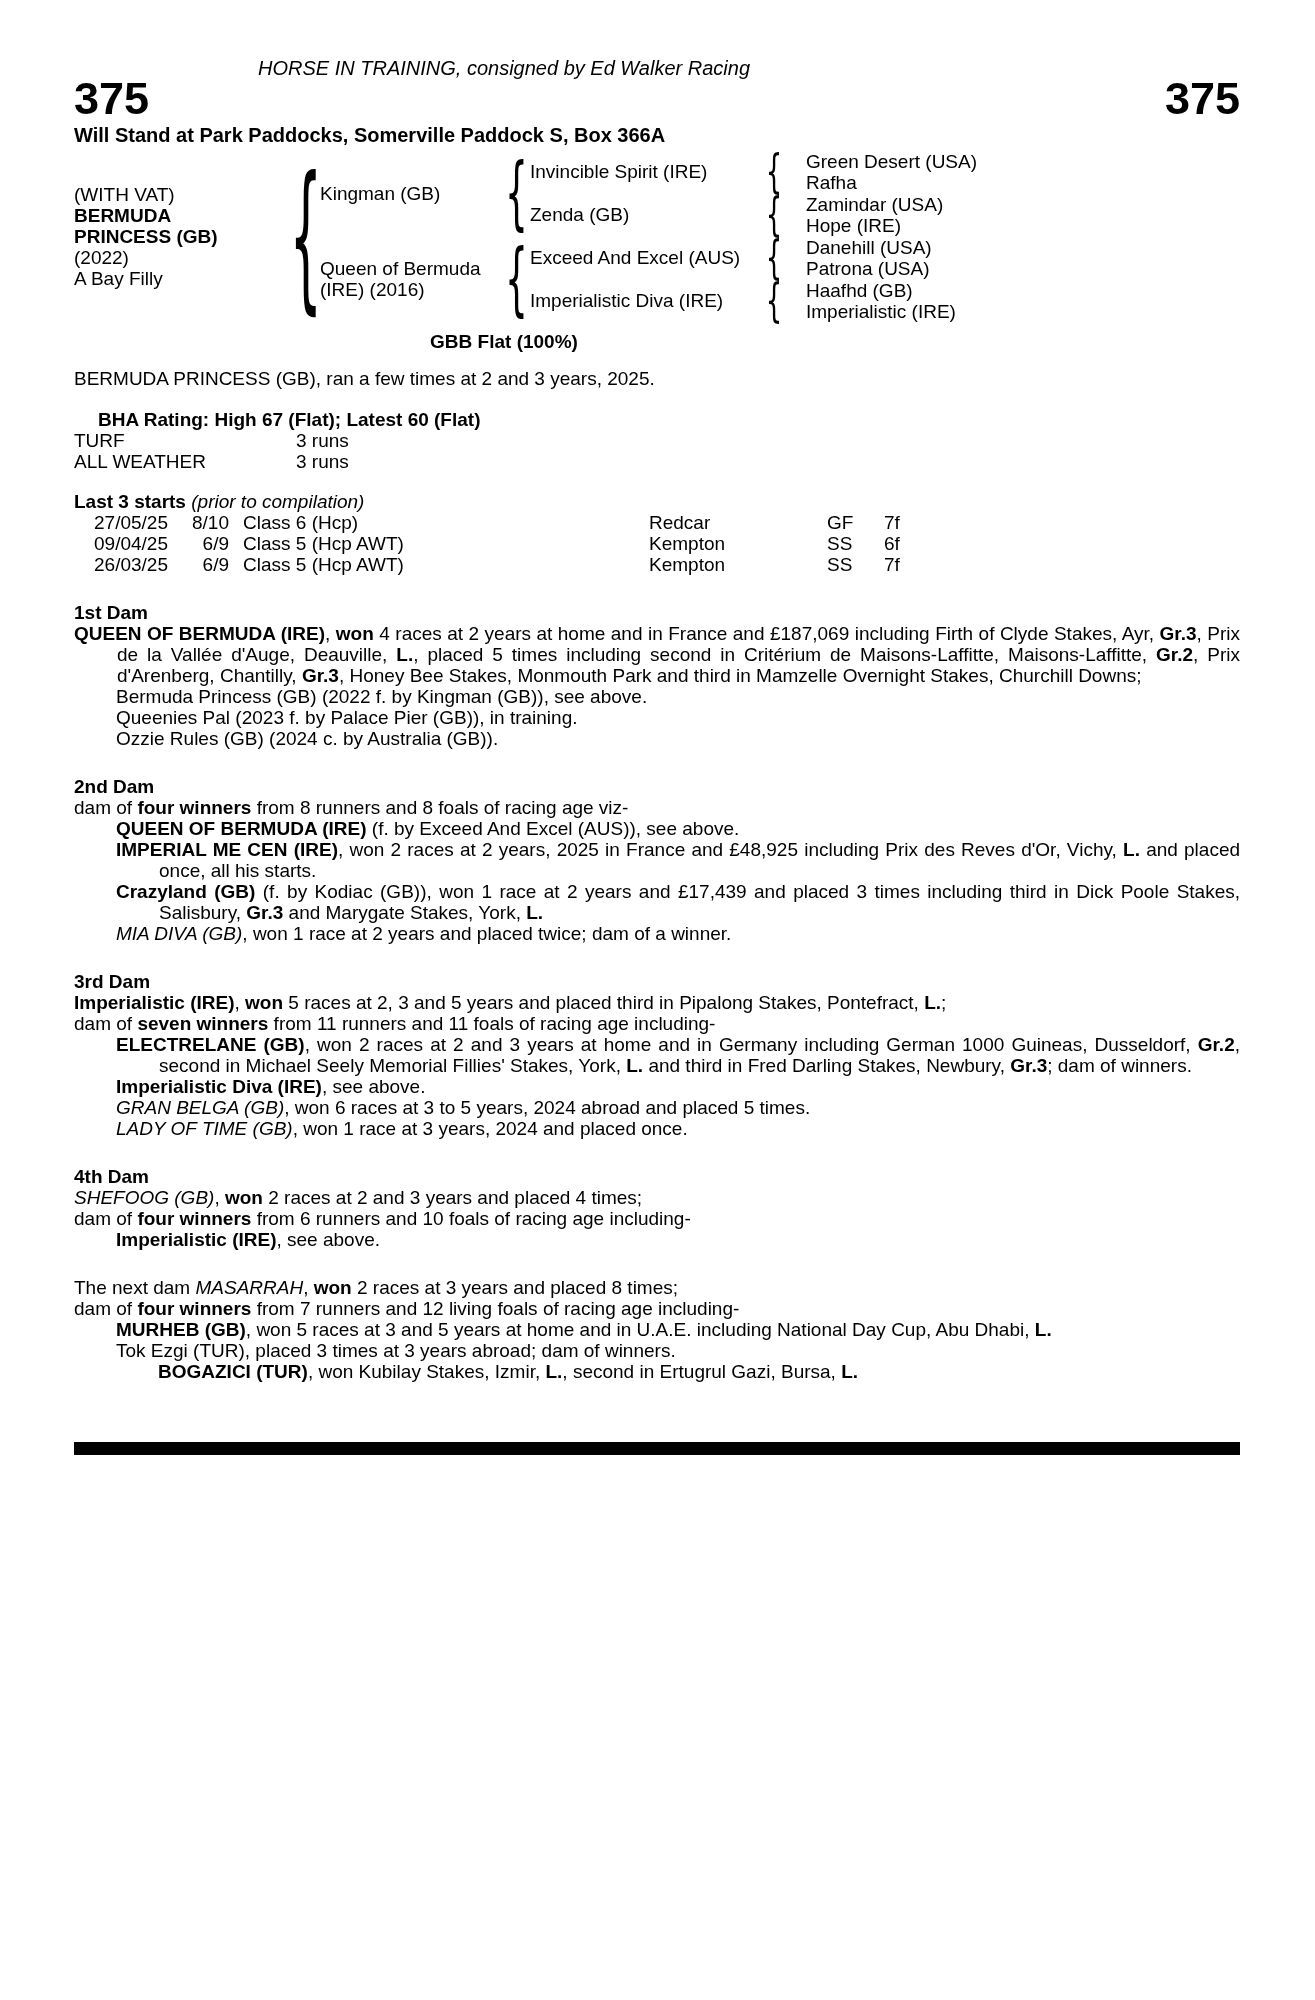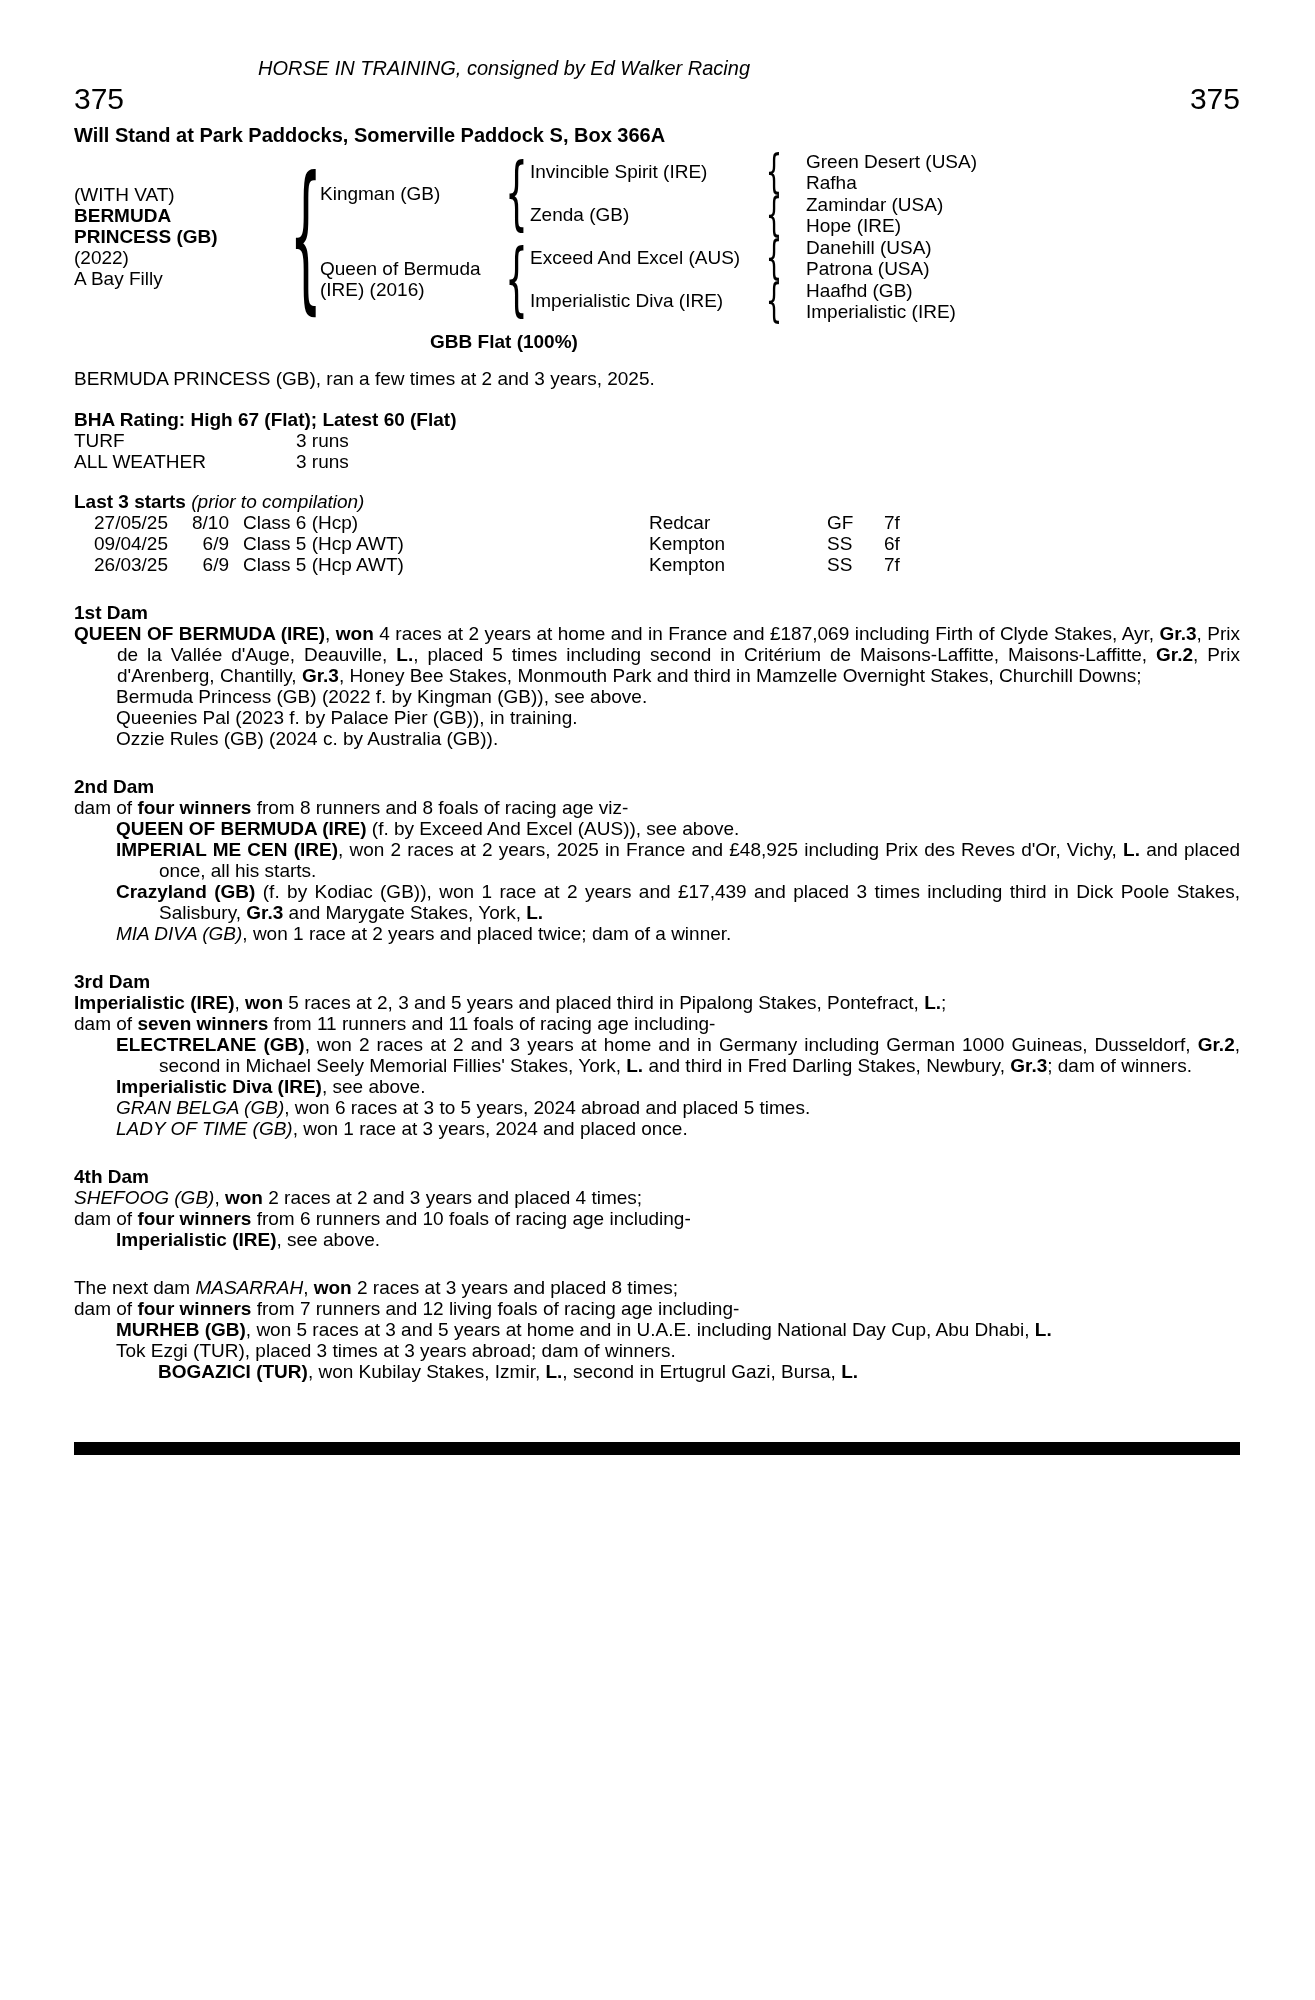--- a/index.html
+++ b/index.html
@@ -8,21 +8,21 @@
     width: 1315px; height: 2000px;
     font-family: "Liberation Sans", sans-serif;
     font-size: 19px; line-height: 21px; color: #000;
   }
   .page { width: 1315px; height: 1560px; padding: 58px 75px 0 74px; overflow: hidden; }
   .b { font-weight: bold; }
   .i { font-style: italic; }
 
   .header-title { width: 860px; text-align: center; font-style: italic; font-size: 20px; }
   .lot-row { display: flex; justify-content: space-between; align-items: flex-end; }
-  .lot { font-size: 30px; font-weight: normal; line-height: 40px; }
+  .lot { font-size: 45px; font-weight: bold; line-height: 40px; }
   .stand-note { font-weight: bold; font-size: 20px; margin-top: 6px; }
 
   
   .pedigree { display: flex; margin-top: 4px; min-height: 172px; }
   .ped-root { width: 218px; display: flex; flex-direction: column; justify-content: center; }
   .ped-root .horse-name { font-weight: bold; max-width: 175px; }
   .brace-cell { display: flex; align-items: center; justify-content: center; overflow: visible; }
   .w-lg { width: 28px; } .w-md { width: 28px; } .w-sm { width: 26px; }
   .brace { display: block; line-height: 0.9; font-family: "DejaVu Sans", sans-serif; font-weight: 400; }
   .br-lg { font-size: 160px; transform: scaleX(0.32); }
@@ -33,21 +33,21 @@
   .gen1-cell { width: 182px; }
   .gen2col { flex: 1; display: flex; flex-direction: column; height: 100%; }
   .g2b { flex: 1; display: flex; align-items: center; gap: 19px; }
   .gen2-cell { width: 212px; }
   .gen3col { flex: 1; display: flex; flex-direction: column; justify-content: center; }
 
   .gbb { width: 860px; text-align: center; font-weight: bold; margin-top: 9px; }
   .summary { margin-top: 16px; }
 
   .bha { margin-top: 20px; }
-  .bha-heading { font-weight: bold; }
+  .bha-heading { font-weight: bold; margin-left: 24px; }
   .rating-row { display: grid; grid-template-columns: 222px auto; }
 
   .starts { margin-top: 19px; }
   .start-row { display: grid; grid-template-columns: 90px 45px 420px 178px 57px 1fr; margin-left: 20px; }
   .c-pos { text-align: right; }
   .c-race { padding-left: 14px; }
 
   .dam-section { margin-top: 27px; }
   .dam-heading { font-weight: bold; }
   .para { text-align: justify; }

